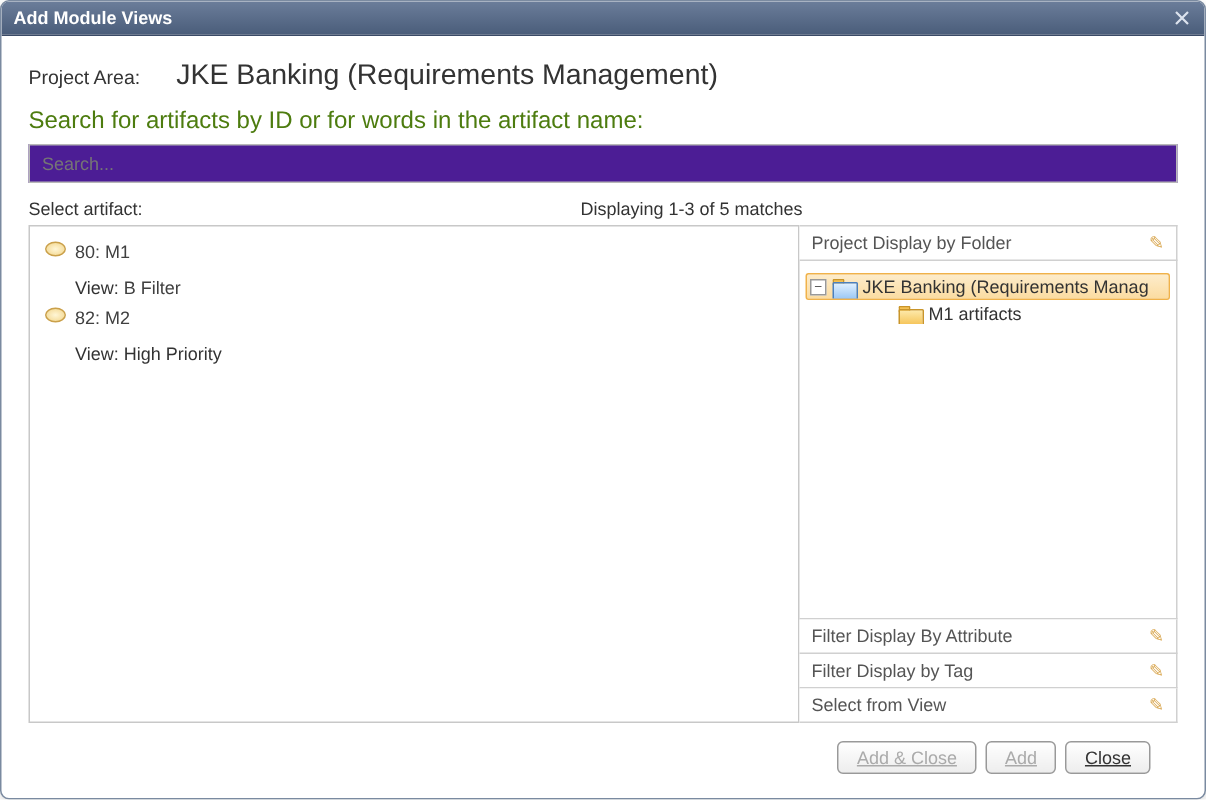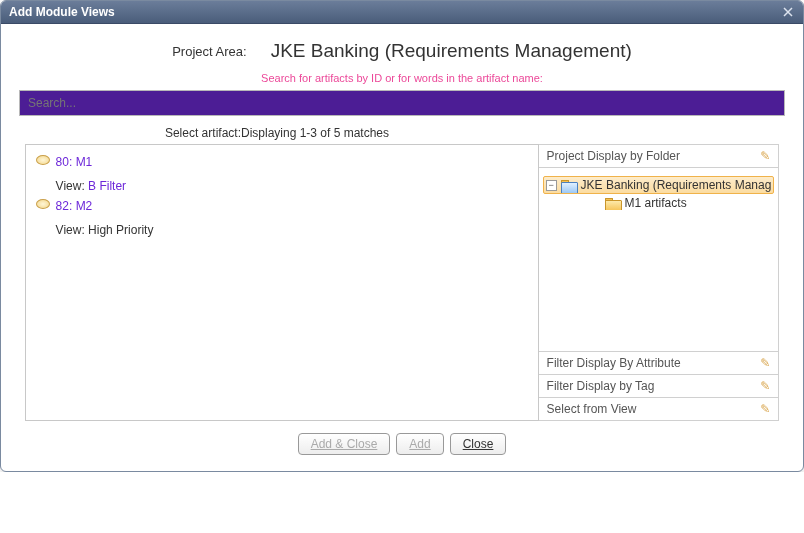--- a/index.html
+++ b/index.html
@@ -1,18 +1,18 @@
 <!DOCTYPE html>
 <html><head>
 <meta charset="utf-8">
 <style>
   * { box-sizing: border-box; font-family: Arial, Helvetica, sans-serif; }
   body { margin: 0; background: #fff; }
   .dialog {
-    width: 804px; height: 472px;
+    width: 804px; height: 533px;
     background: #fff;
     border: 1px solid #7a8aa0;
     border-radius: 6px;
     display: flex; flex-direction: column;
     box-shadow: 0 2px 6px rgba(0,0,0,0.15);
     overflow: hidden;
   }
   .titlebar {
     background: linear-gradient(#6b7d9a, #4a5d7a);
     color: #fff;
@@ -26,25 +26,24 @@
     display:flex; align-items:center; justify-content:center;
     font-size: 12px; color:#dce3ee;
     cursor: pointer;
   }
   .content {
     flex: 1;
     padding: 10px 18px 4px 18px;
     display: flex; flex-direction: column;
     color: #333;
     font-size: 12px;
-    align-items: center;
   }
   .line { display:flex; align-items:center; gap: 24px; margin: 6px 0 10px 0; }
   .label { color:#333; font-size:13px; }
-  .search-label { color:#ec4899; font-size:11px; margin-bottom:6px; }
+  .search-label { color:#4d7c0f; font-size:16px; margin-bottom:6px; }
   .search-input {
     width: 100%;
     padding: 5px 8px;
     font-size: 12px;
     border: 1px solid #b8b8b8;
     color:#888;
     background:#4c1d95;
   }
   .header-row {
     display:flex; justify-content:space-between; align-items:center;
@@ -86,21 +85,21 @@
     display:flex; justify-content:space-between; align-items:center;
     border: 1px solid #d0d0d0;
     border-left:none; border-top:none;
     padding: 4px 8px;
     font-size:12px; color:#555;
     background:#fff;
   }
   .pencil { color:#d9a64e; font-size:12px; cursor:pointer; }
   .artifact { display:flex; align-items:flex-start; gap:6px; margin:2px 0 6px 6px; }
   .art-icon { width:14px; height:10px; border-radius:50%; border:1px solid #caa04a; background: radial-gradient(#fff6d6,#f2d58a); margin-top:2px; flex-shrink:0;}
-  .muted { color:#6d28d9; }
+  .muted { color:#404040; }
   .artline { font-size:12px; line-height:18px; }
   .sub { margin-left: 26px; font-size:12px; line-height:18px; }
   .tree-row { display:flex; align-items:center; gap:4px; margin:2px 0; white-space:nowrap; overflow:hidden;}
   .tree-row.selected { background: linear-gradient(#fdeccb,#fbdca1); border:1px solid #f0b24a; border-radius:2px; padding:1px 2px;}
   .expander { width:11px; height:11px; border:1px solid #999; font-size:9px; line-height:9px; text-align:center; color:#555; background:#fff; cursor:pointer; flex-shrink:0;}
   .folder { width:16px; height:13px; position:relative; flex-shrink:0; }
   .folder::before { content:""; position:absolute; top:1px; left:0; width:6px; height:3px; background:#f5c254; border:1px solid #c9952a; border-bottom:none; border-radius:1px 1px 0 0;}
   .folder::after { content:""; position:absolute; top:3px; left:0; width:15px; height:10px; background:linear-gradient(#fde9a9,#f5c254); border:1px solid #c9952a; border-radius:1px;}
   .folder.open::after { background:linear-gradient(#e0f0ff,#9cc8f5); border-color:#4a80c0;}
   .buttons { display:flex; justify-content:flex-end; gap:6px; padding: 12px 18px 12px; }

